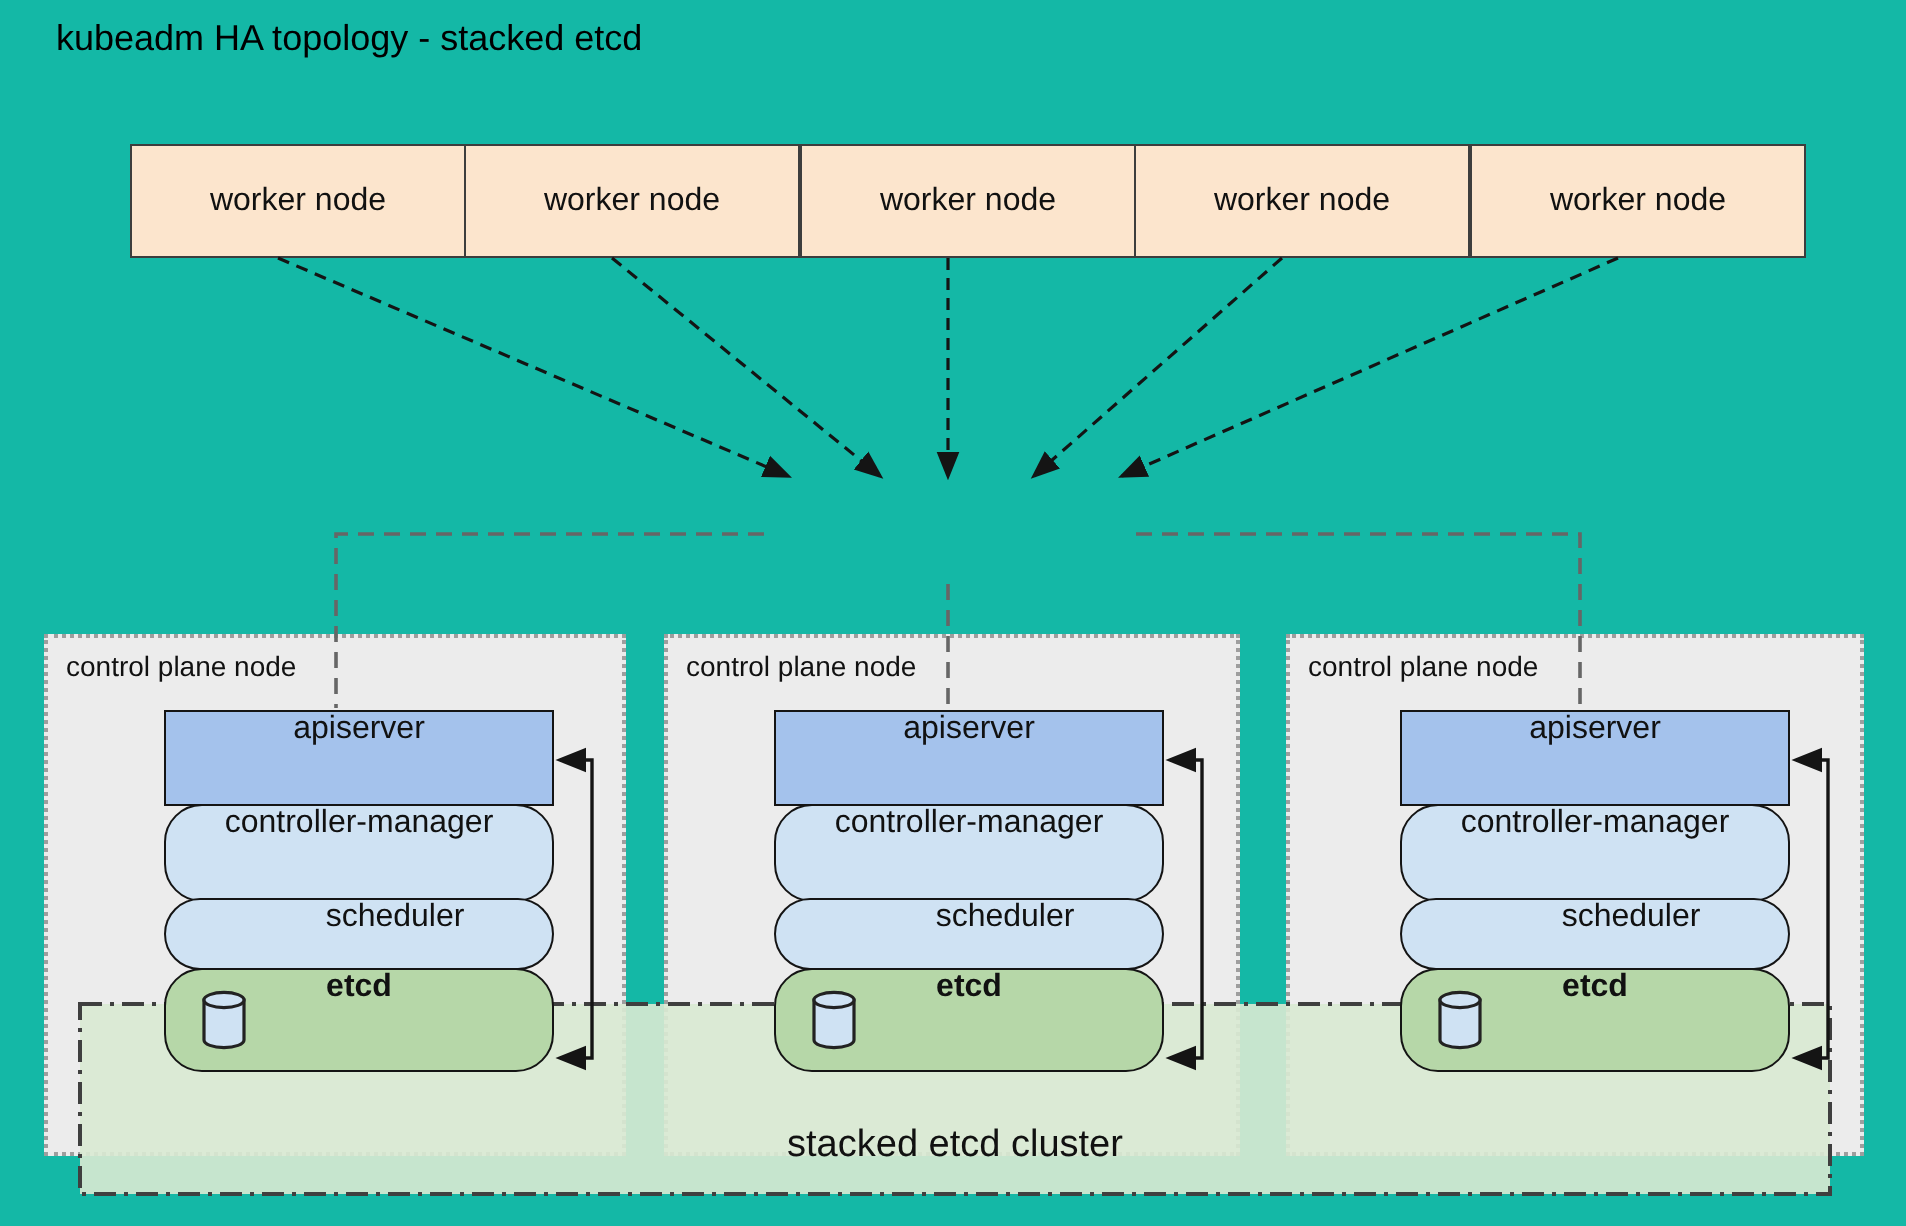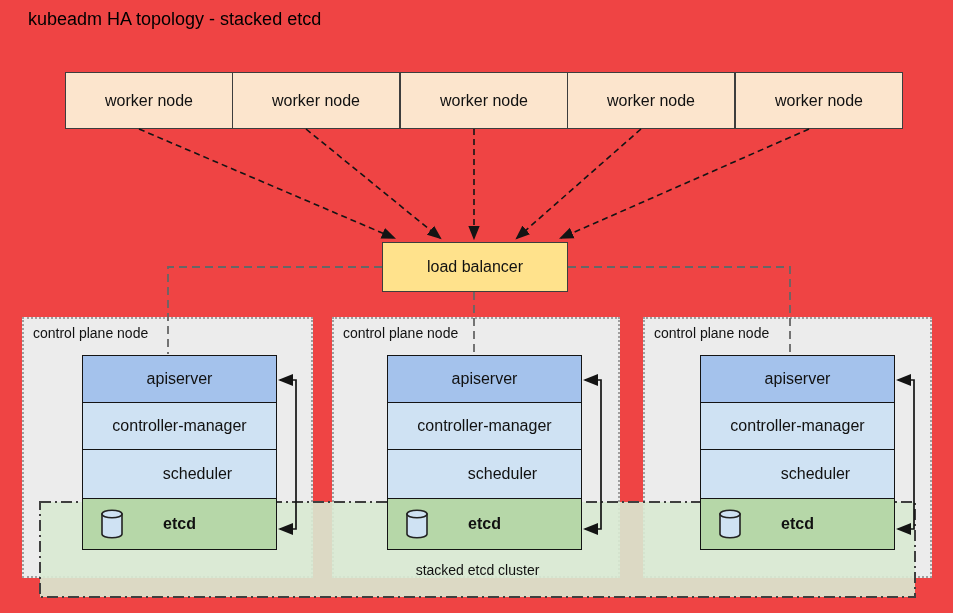--- a/index.html
+++ b/index.html
@@ -5,21 +5,21 @@
   :root{
     --worker-fill:#fce5cd; --worker-border:#3d3d3d;
     --lb-fill:#ffe28c; --lb-border:#3d3d3d;
     --apiserver-fill:#a4c2ec; --component-fill:#cfe2f3; --etcd-fill:#b6d7a8;
     --cluster-fill:#d9ead3; --cluster-border:#3f3f3f;
     --container-fill:#ececec; --container-border:#9e9e9e;
     --stack-border:#141414; --connector-gray:#666666; --arrow-black:#141414;
     --text:#111111;
   }
   html,body{margin:0;padding:0;background:#ffffff;}
-  .canvas{position:relative;width:953px;height:613px;background:#ef4444;overflow:hidden;
+  .canvas{position:relative;width:953px;height:613px;background:#14b8a6;overflow:hidden;
           font-family:"Liberation Sans", sans-serif;color:var(--text);}
   .title{position:absolute;left:28px;top:9px;font-size:18px;color:#000;}
   .layer{position:absolute;left:0;top:0;width:953px;height:613px;pointer-events:none;}.z2{z-index:2}.z4{z-index:4}
 
   .worker{position:absolute;top:72px;width:168px;height:57px;box-sizing:border-box;
           background:var(--worker-fill);border:1.5px solid var(--worker-border);
           display:flex;align-items:center;justify-content:center;font-size:16px;z-index:3;}
   .w1{left:65px}.w2{left:232px}.w3{left:400px}.w4{left:567px}.w5{left:735px}
 
   .lb{position:absolute;left:382px;top:242px;width:186px;height:50px;box-sizing:border-box;
@@ -27,30 +27,30 @@
       display:flex;align-items:center;justify-content:center;font-size:16px;z-index:3;}
 
   .cp{position:absolute;top:317px;height:261px;box-sizing:border-box;
       background:var(--container-fill);border:2px dotted var(--container-border);z-index:1;}
   .cp1{left:22px;width:291px}.cp2{left:332px;width:288px}.cp3{left:643px;width:289px}
   .cp-label{position:absolute;left:9px;top:6px;font-size:14px;}
 
   .stack{position:absolute;top:355px;width:215px;z-index:3;display:flex;flex-direction:column;}
   .s1{left:62px}.s2{left:367px}.s3{left:680px}
   .row{box-sizing:border-box;border:1.5px solid var(--stack-border);position:relative;
-       display:flex;align-items:center;justify-content:center;font-size:16px;margin-left:20px;}
-  .row + .row{margin-top:-1.5px;}
+       display:flex;align-items:flex-start;justify-content:center;font-size:16px;margin-left:20px;}
+  .row + .row{margin-top:-1.5px;border-radius:19px;}
   .row-apiserver{height:48px;background:var(--apiserver-fill);}
   .row-cm{height:49px;background:var(--component-fill);}
-  .row-sched{height:50px;background:var(--component-fill);padding-left:36px;}
+  .row-sched{height:36px;background:var(--component-fill);padding-left:36px;}
   .row-etcd{height:52px;background:var(--etcd-fill);font-weight:bold;}
   .db-icon{position:absolute;left:17px;top:50%;transform:translateY(-50%);width:24px;height:30px;}
 
   .cluster-label{position:absolute;left:40px;top:562px;width:875px;text-align:center;
-                 font-size:14px;z-index:2;}
+                 font-size:19px;z-index:2;}
 </style>
 </head>
 <body>
 
 <div class="canvas">
 
   <div class="title">kubeadm HA topology - stacked etcd</div>
 
   <div class="worker w1">
       <span>worker node</span>
@@ -61,23 +61,20 @@
   <div class="worker w3">
       <span>worker node</span>
     </div>
   <div class="worker w4">
       <span>worker node</span>
     </div>
   <div class="worker w5">
       <span>worker node</span>
     </div>
 
-  <div class="lb">
-      <span>load balancer</span>
-    </div>
 
   <div class="cp cp1">
     <div class="cp-label">control plane node</div>
   </div>
   <div class="cp cp2">
     <div class="cp-label">control plane node</div>
   </div>
   <div class="cp cp3">
     <div class="cp-label">control plane node</div>
   </div>

